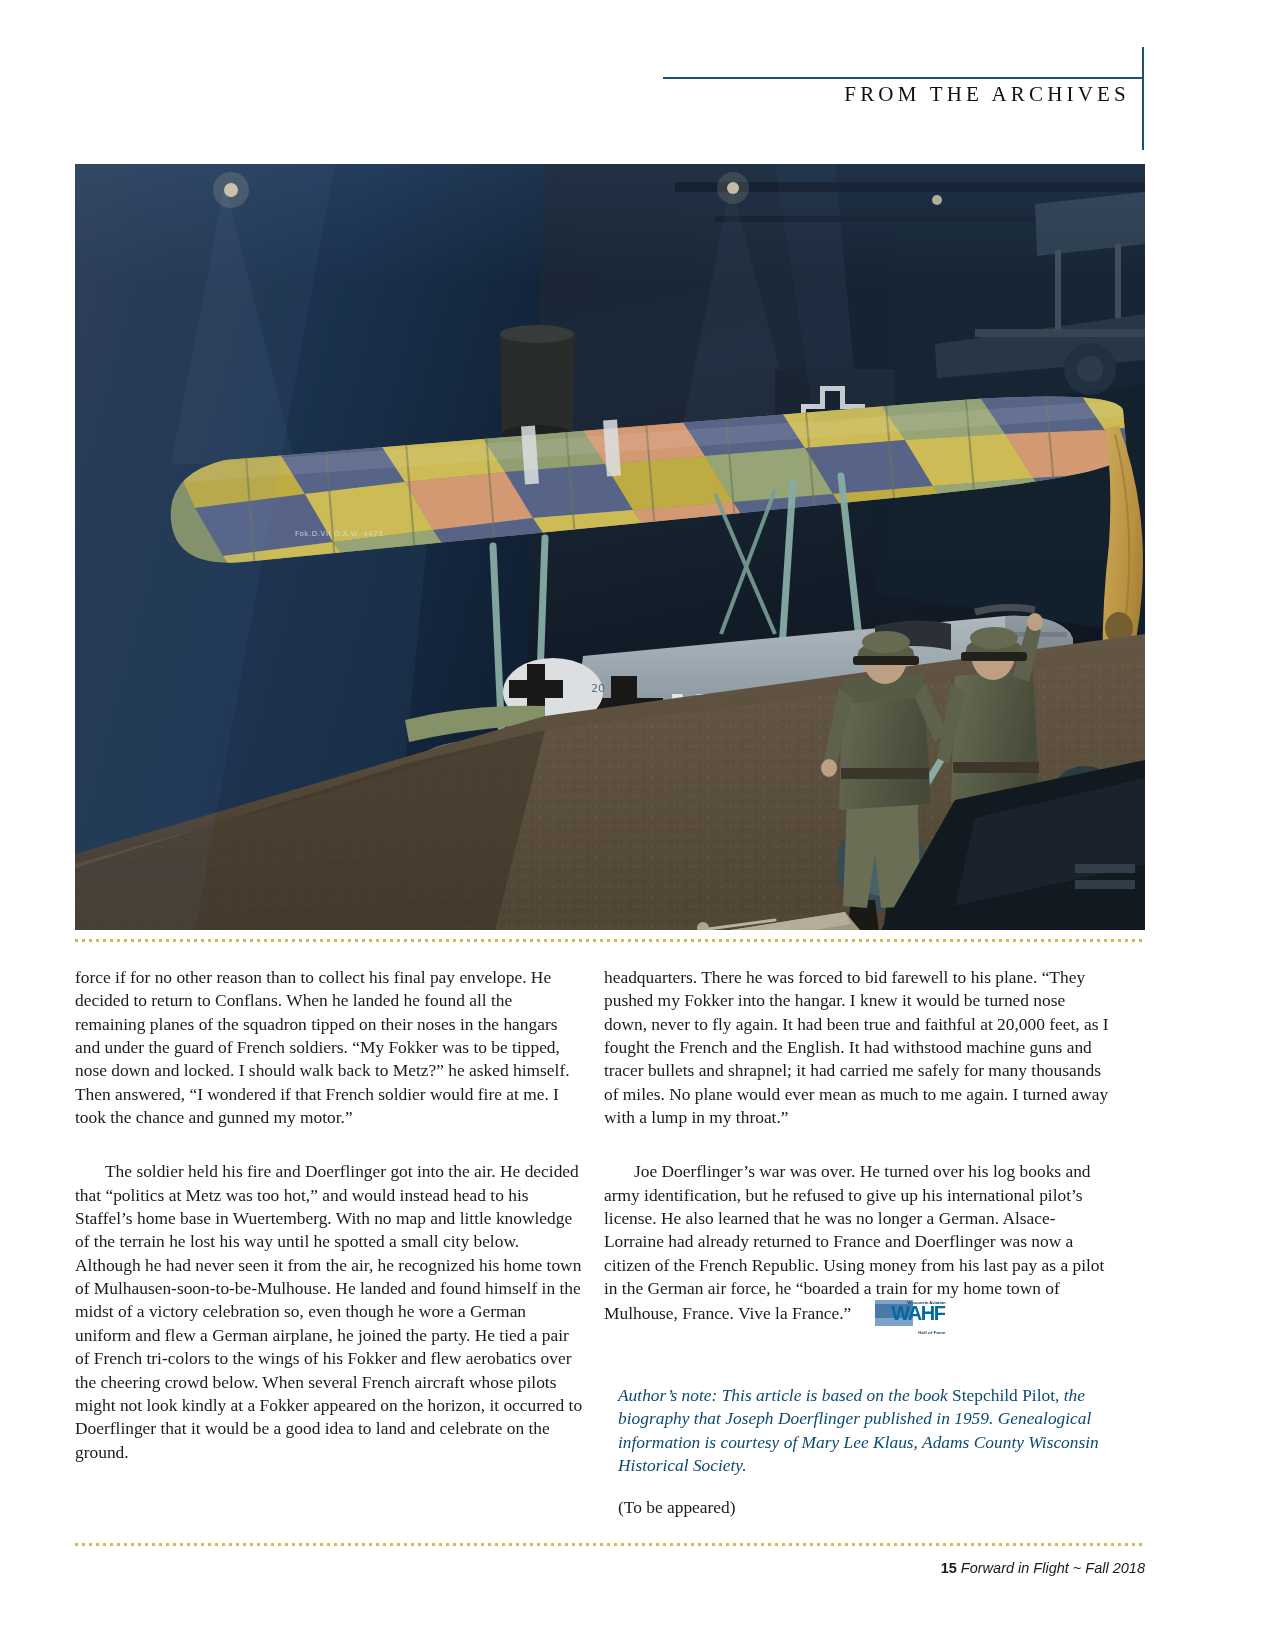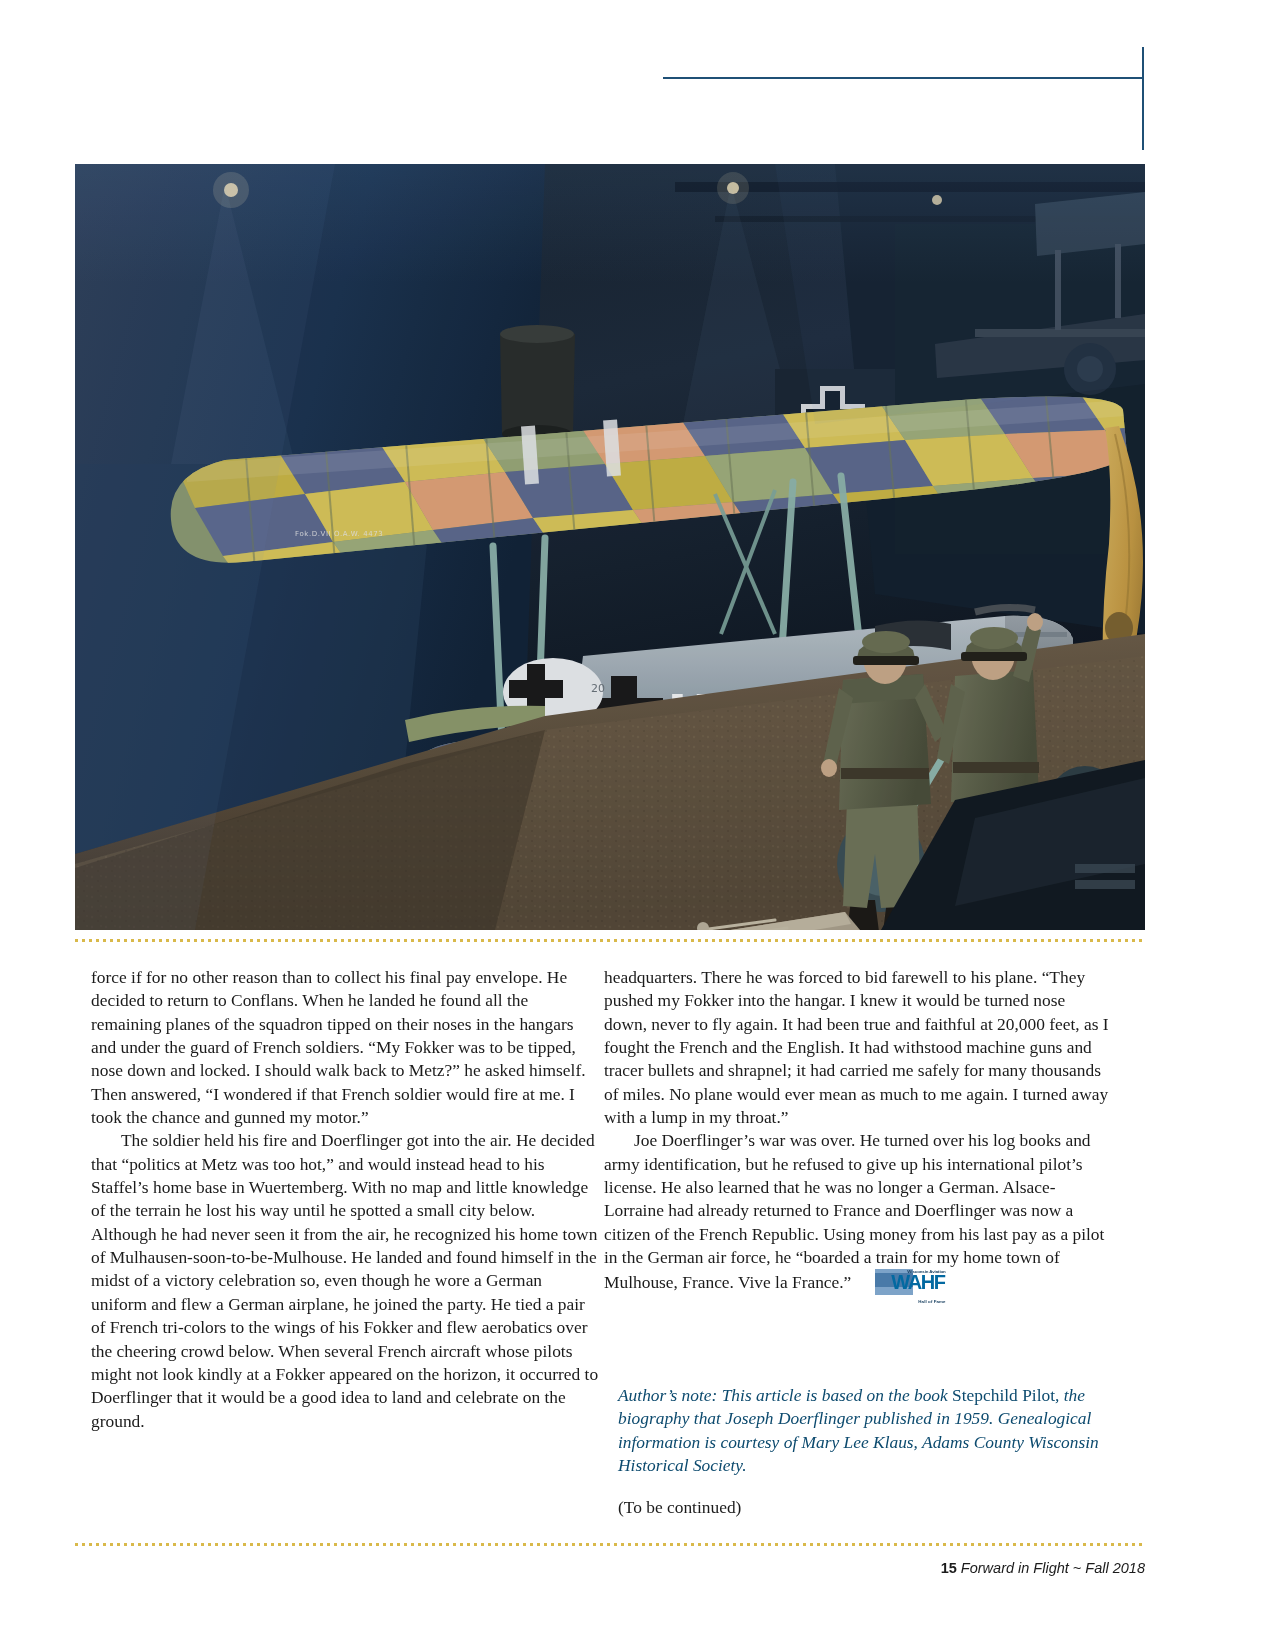--- a/index.html
+++ b/index.html
@@ -77,28 +77,28 @@
   }
   .col {
     position: absolute;
     top: 0;
     width: 508px;
     font-size: 17.4px;
     line-height: 23.35px;
     text-align: left;
     color: #1b1b1b;
   }
-  #col-left  { left: 16px; }
+  #col-left  { left: 0px; }
   #col-right { left: 529px; }
 
   .col p {
     margin: 0;
     text-indent: 0;
   }
-  .col p.indent { text-indent: 30px; }
+  .col p.indent { text-indent: 30px; margin-top: 31px; }
 
   
   .endmark {
     display: inline-block;
     width: 66px;
     height: 26px;
     position: relative;
     vertical-align: -7px;
     margin-left: 10px;
   }
@@ -186,20 +186,21 @@
   }
   #footer .page-num { font-weight: bold; }
   #footer .issue { font-style: italic; }
 </style>
 </head>
 <body>
 
 <div id="header">
   <div id="header-rule"></div>
   <div id="header-vrule"></div>
+  <div id="header-title">FROM THE ARCHIVES</div>
 </div>
 
 <div id="photo">
   <svg width="1070" height="766" viewBox="0 0 1070 766" xmlns="http://www.w3.org/2000/svg">
     <defs>
       <linearGradient id="bgHall" x1="0" y1="0" x2="0.3" y2="1">
         <stop offset="0%" stop-color="#16222f"></stop>
         <stop offset="40%" stop-color="#1d2b3b"></stop>
         <stop offset="100%" stop-color="#0a1018"></stop>
       </linearGradient>
@@ -538,18 +539,18 @@
     <p>headquarters. There he was forced to bid farewell to his plane. “They pushed my Fokker into the hangar. I knew it would be turned nose down, never to fly again. It had been true and faithful at 20,000 feet, as I fought the French and the English. It had withstood machine guns and tracer bullets and shrapnel; it had carried me safely for many thousands of miles. No plane would ever mean as much to me again. I turned away with a lump in my throat.”</p>
     <p class="indent">
       <span>Joe Doerflinger’s war was over. He turned over his log books and army identification, but he refused to give up his international pilot’s license. He also learned that he was no longer a German. Alsace-Lorraine had already returned to France and Doerflinger was now a citizen of the French Republic. Using money from his last pay as a pilot in the German air force, he “boarded a train for my home town of Mulhouse, France. Vive la France.”</span><span class="endmark"><span class="em-shield"></span><span class="em-top">Wisconsin Aviation</span><span class="em-main">WAHF</span><span class="em-bot">Hall of Fame</span></span>
     </p>
   </div>
 
   <div id="author-note">
     <span>Author’s note: This article is based on the book </span><span class="roman">Stepchild Pilot</span><span>, the biography that Joseph Doerflinger published in 1959. Genealogical information is courtesy of Mary Lee Klaus, Adams County Wisconsin Historical Society.</span>
   </div>
 
-  <div id="to-be-continued">(To be continued)</div>
+  <div id="to-be-continued">(To be appeared)</div>
 </div>
 
 <div id="footer">
   <span class="page-num">15</span><span> </span><span class="issue">Forward in Flight ~ Fall 2018</span>
 </div>
 
 </body></html>

